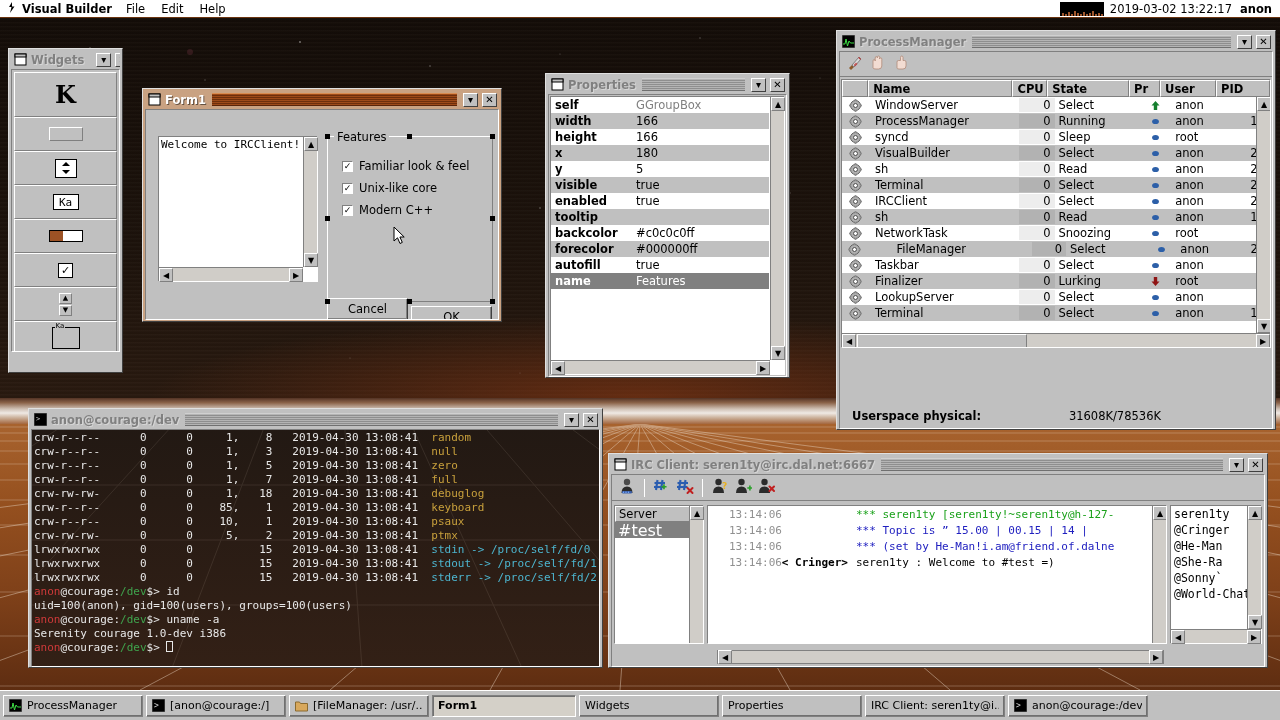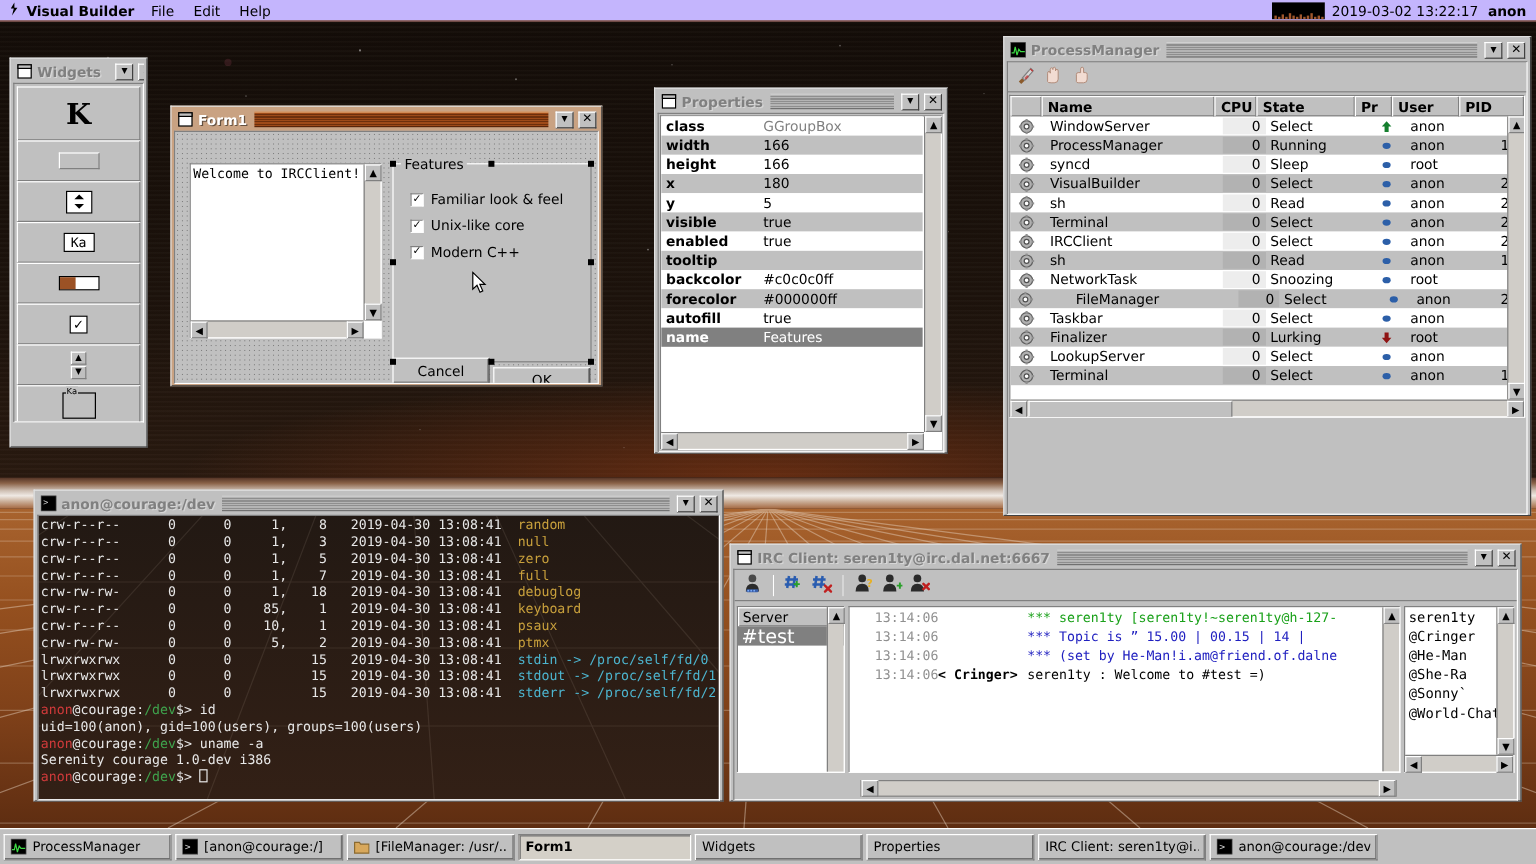--- a/index.html
+++ b/index.html
@@ -32,21 +32,21 @@
   .ground {
     position:absolute; left:0; top:406px; width:1280px; height:266px;
     background: linear-gradient(to bottom, #a8632e 0%, #95501f 30%, #7e4019 65%, #5e2d11 100%);
     overflow:hidden;
   }
   .ground svg { position:absolute; left:0; top:0; }
 
   
   #menubar {
     position:absolute; left:0; top:0; width:1280px; height:18px;
-    background:#c4b5fd;
+    background:#ffffff;
     border-bottom:1px solid #6b3410;
     display:flex; align-items:center;
     font-family:"DejaVu Sans", sans-serif;
     z-index:50;
   }
   .mb-logo { width:22px; text-align:center; font-size:12px; color:#000; }
   .mb-app { font-weight:bold; font-size:11.5px; margin-right:14px; color:#000; }
   .mb-item { font-size:11.5px; margin-right:16px; color:#000; }
   .mb-spacer { flex:1; }
   .mb-clockimg {
@@ -517,21 +517,21 @@
       </span>
       <span class="tb-text">Properties</span>
       <span class="tb-stripes"></span>
       <span class="tb-btn">▾</span>
       <span class="tb-btn">✕</span>
     </div>
     <div class="win-body" style="height:283px;">
       <div class="sunken" style="position:absolute;inset:1px;background:#fff;">
         <div class="prop-table" id="prop-table">
             <div class="prop-row">
-              <div class="prop-k">class</div>
+              <div class="prop-k">self</div>
               <div class="prop-v dim">GGroupBox</div>
             </div>
             <div class="prop-row">
               <div class="prop-k">width</div>
               <div class="prop-v">166</div>
             </div>
             <div class="prop-row">
               <div class="prop-k">height</div>
               <div class="prop-v">166</div>
             </div>
@@ -978,20 +978,24 @@
           </div>
           <div style="position:absolute;left:0;right:0;bottom:0;height:14px;background:#d0cdc8;border-top:1px solid #808080">
             <div class="sb-btn" style="position:absolute;left:0">◀</div>
             <div class="thumb" style="position:absolute;left:15px;width:170px;top:0;height:14px"></div>
             <div class="sb-btn" style="position:absolute;right:0">▶</div>
           </div>
         </div>
       </div>
 
       <div class="pm-stats" id="pm-stats" style="position:absolute;left:1px;right:1px;bottom:4px;">
+          <div class="r">
+            <div class="lbl">Userspace physical:</div>
+            <div style="width: 170px; text-align: right;">31608K/78536K</div>
+          </div>
         </div>
     </div>
   </div>
 </div>
 
 <div class="win" id="win-term">
   <div class="frame-outer">
     <div class="titlebar">
       <span class="tb-ico">
         <svg width="13" height="13" viewBox="0 0 13 13">

